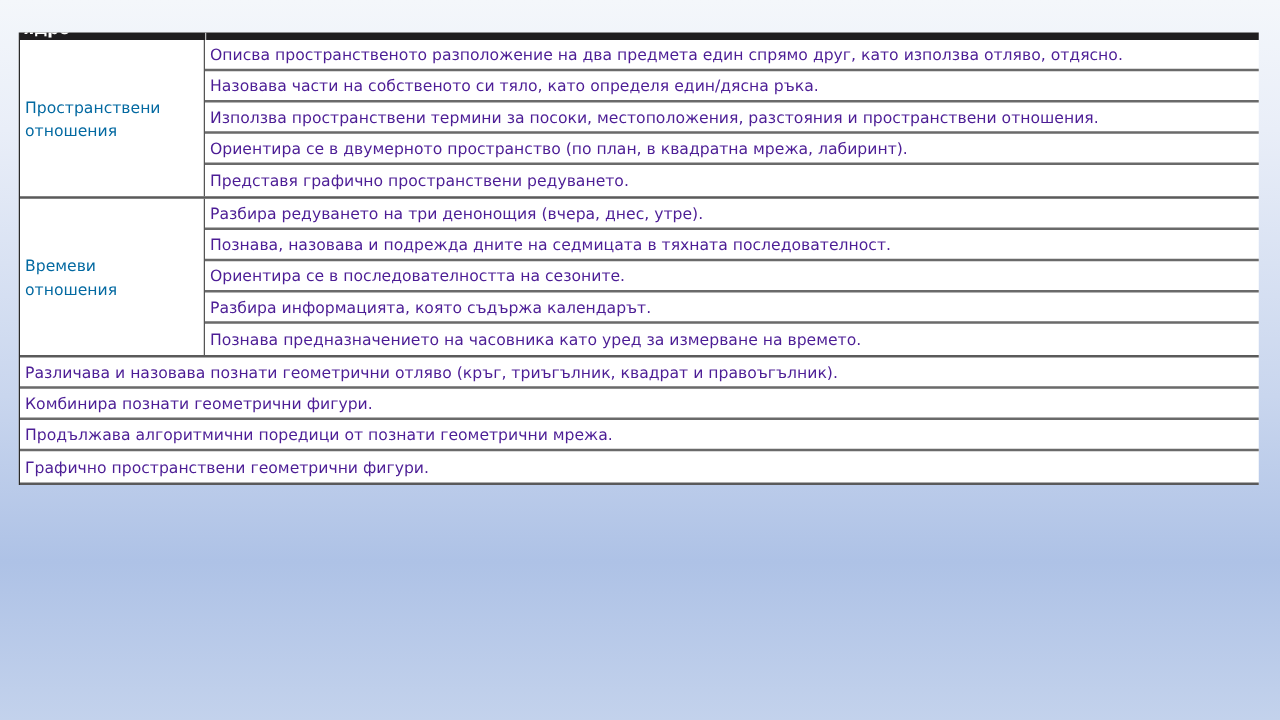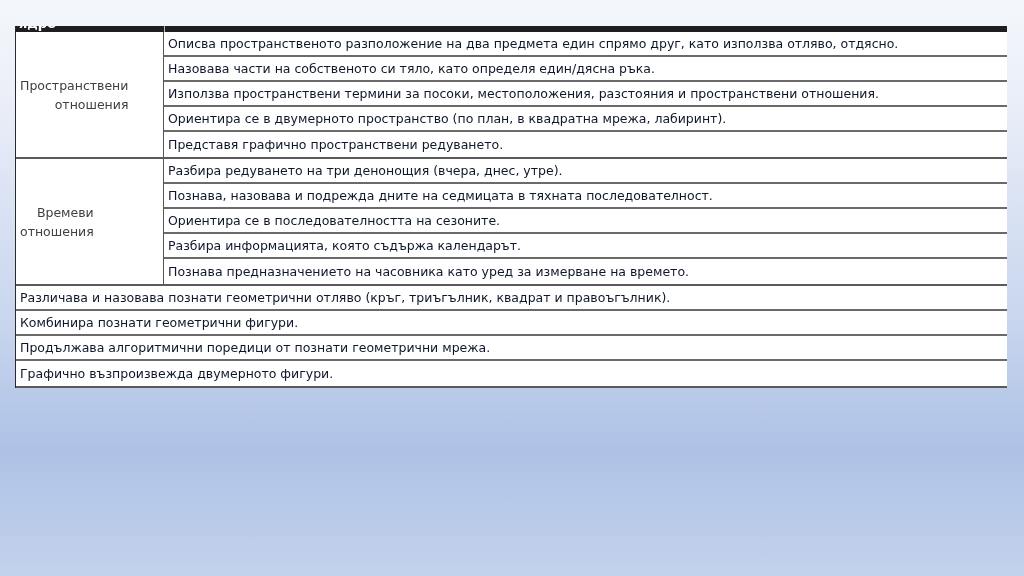--- a/index.html
+++ b/index.html
@@ -51,42 +51,41 @@
     }
     .section-label {
       width: 148px;
       flex: 0 0 148px;
       border-right: 1px solid #555;
       display: flex;
       align-items: center;
       padding: 0 4px;
       box-sizing: border-box;
       font-size: 12.5px;
-      color: #404040;
+      color: #0369a1;
       line-height: 19px;
-      text-align: right;
     }
     .section-label span {
       display: block;
       white-space: pre-line;
     }
     .rows {
       flex: 1;
       display: flex;
       flex-direction: column;
     }
     .row {
       height: 25px;
       box-sizing: border-box;
       border-bottom: 2px solid #6a6a6a;
       display: flex;
       align-items: center;
       padding-left: 4px;
       font-size: 12.5px;
-      color: #0f172a;
+      color: #4c1d95;
       white-space: nowrap;
       overflow: hidden;
     }
     .row:last-child {
       border-bottom: none;
     }
   </style>
 </head>
 <body>
 
@@ -122,16 +121,16 @@
       <div class="row">Разбира информацията, която съдържа календарът.</div>
       <div class="row">Познава предназначението на часовника като уред за измерване на времето.</div>
     </div>
   </div>
 
   <div class="section">
     <div class="rows">
       <div class="row">Различава и назовава познати геометрични отляво (кръг, триъгълник, квадрат и правоъгълник).</div>
       <div class="row">Комбинира познати геометрични фигури.</div>
       <div class="row">Продължава алгоритмични поредици от познати геометрични мрежа.</div>
-      <div class="row">Графично възпроизвежда двумерното фигури.</div>
+      <div class="row">Графично пространствени геометрични фигури.</div>
     </div>
   </div>
 </div>
 
 </body></html>

